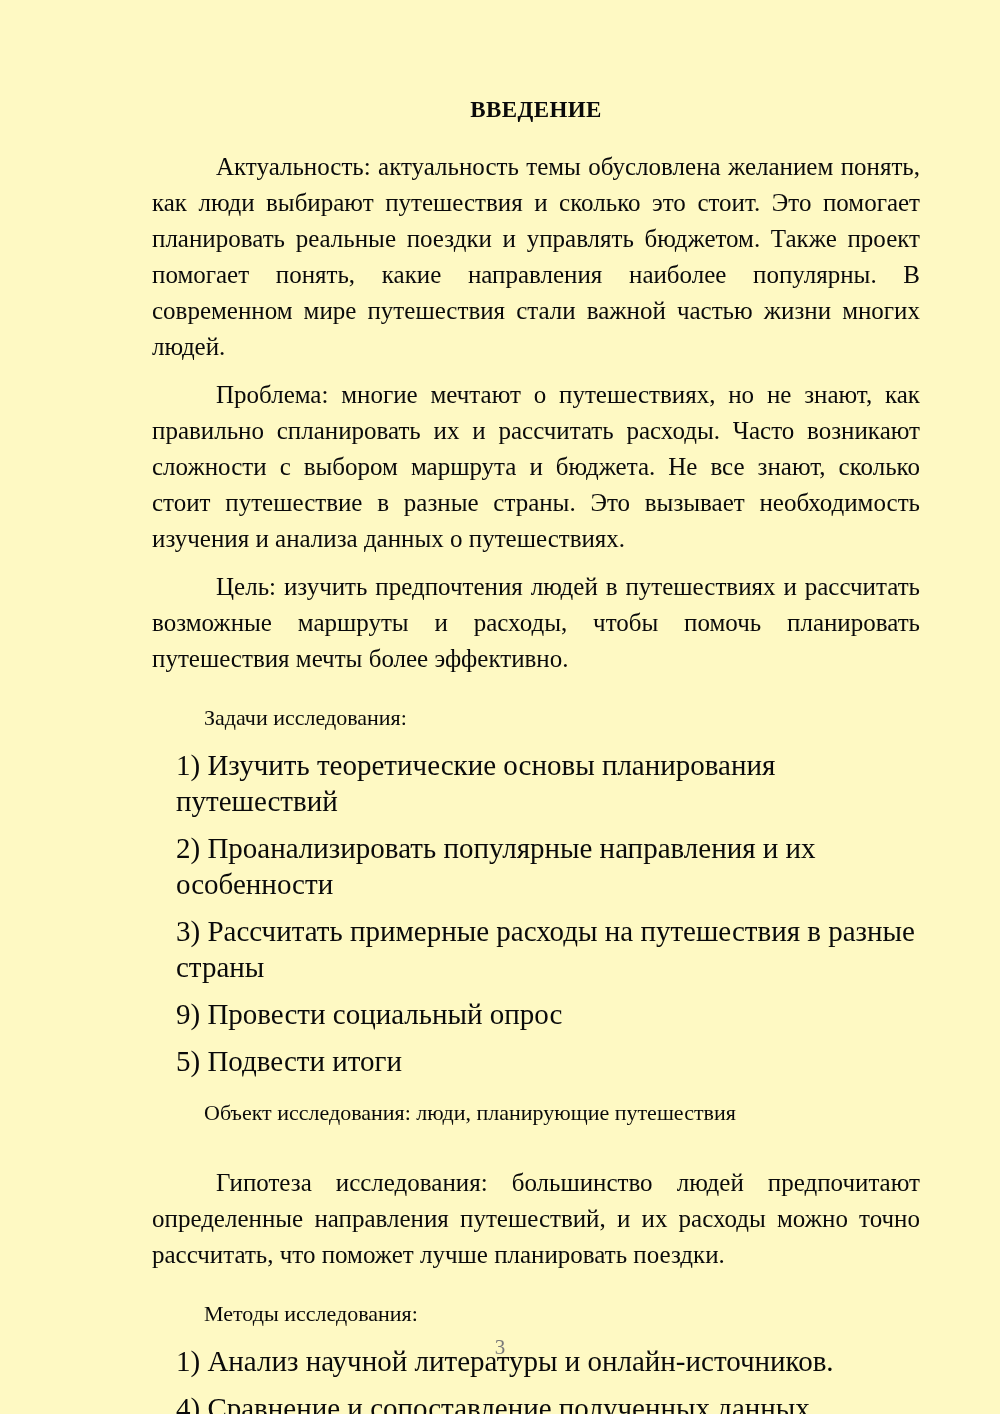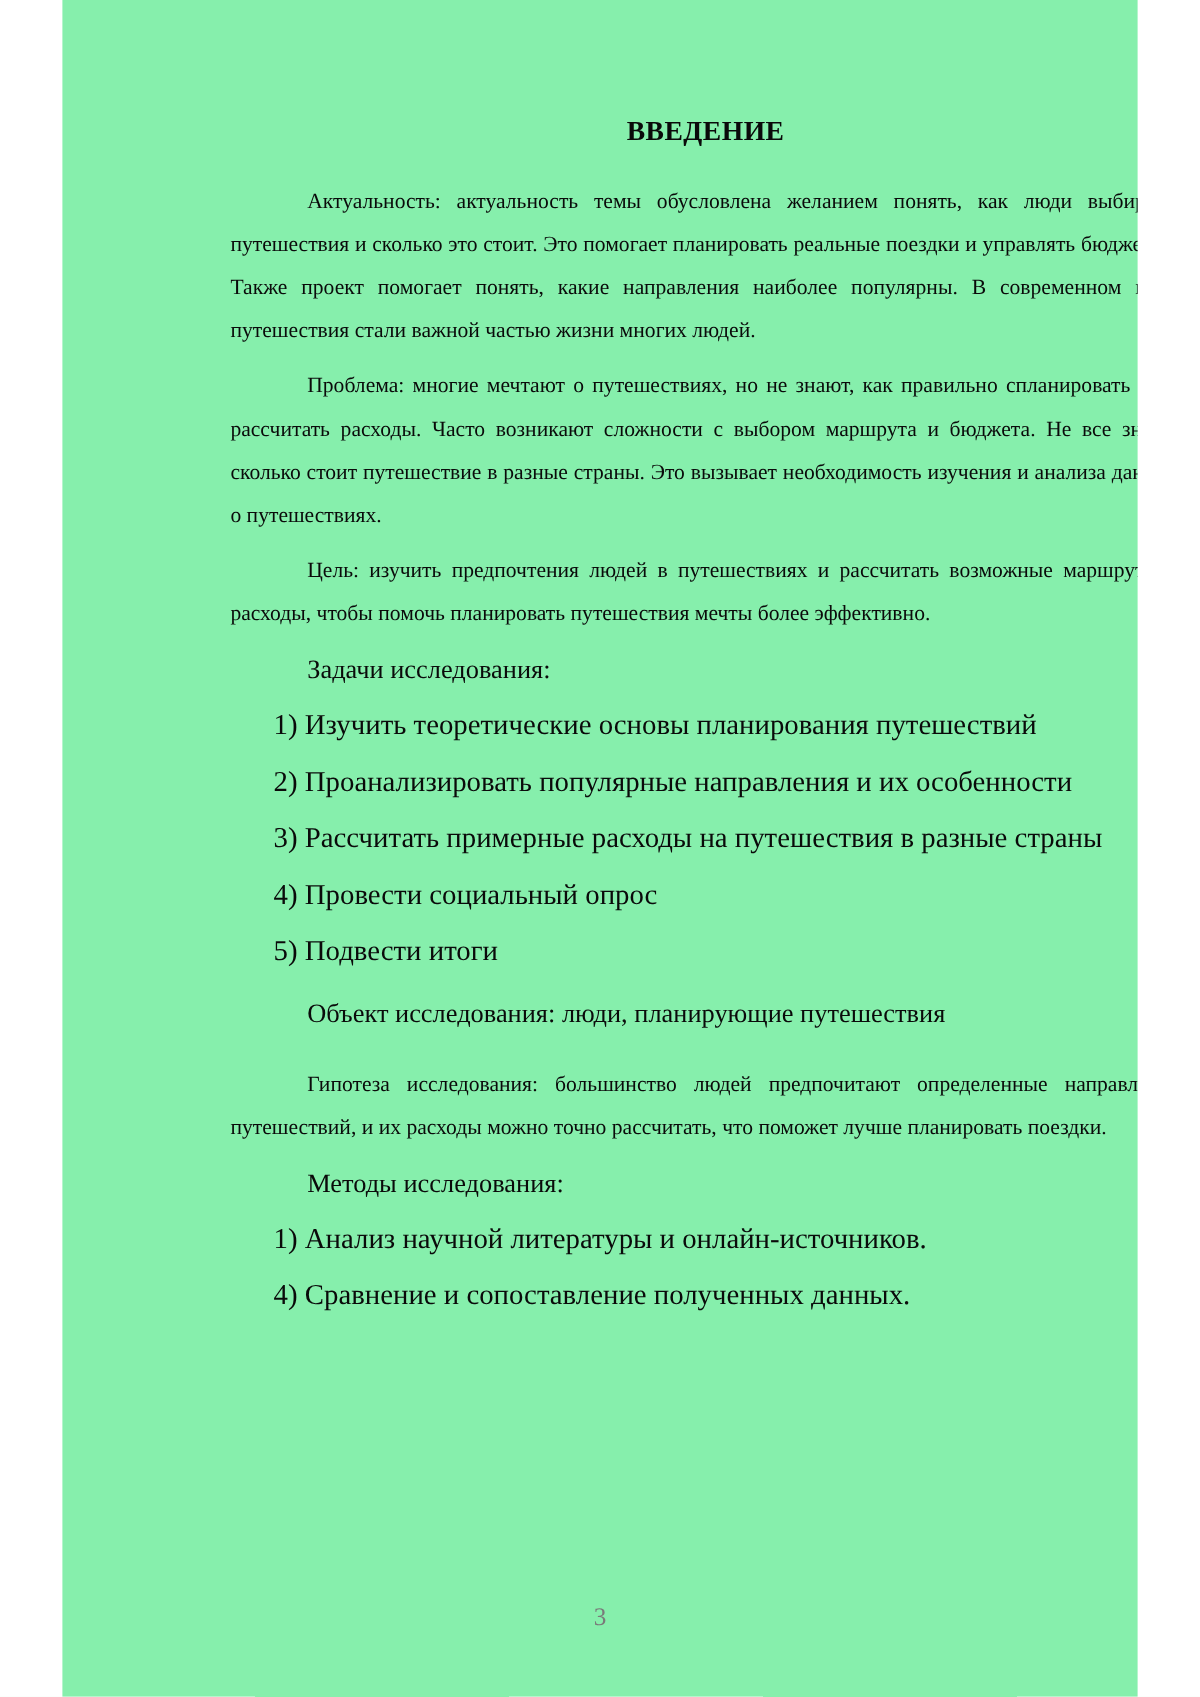--- a/index.html
+++ b/index.html
@@ -9,24 +9,24 @@
     background: #ffffff;
   }
 
   body {
     font-family: "Liberation Serif", "DejaVu Serif", serif;
     color: #0a0a0a;
   }
 
   #page {
     position: relative;
-    width: 896px;
+    width: 1000px;
     height: 1414px;
     margin: 0 auto;
-    background: #86efac;
+    background: #fef9c3;
     box-sizing: border-box;
     overflow: hidden;
   }
 
   #content {
     position: absolute;
     left: 140px;
     top: 0;
     width: 792px;
   }
@@ -35,25 +35,25 @@
     font-size: 23px;
     font-weight: bold;
     text-align: center;
     letter-spacing: 0.4px;
     margin: 0;
     padding-top: 93px;
     line-height: 1.5;
   }
 
   .para {
-    font-size: 18px;
+    font-size: 25px;
     line-height: 36px;
     text-align: justify;
     text-justify: inter-word;
-    margin: 0;
+    margin: 12px;
     text-indent: 64px;
     hyphens: none;
   }
 
   .para-first {
     margin-top: 21px;
   }
 
   .para-gap {
     margin-top: 10px;
@@ -68,21 +68,21 @@
     padding-left: 64px;
   }
 
   .list {
     list-style: none;
     margin: 0;
     padding: 0;
   }
 
   .list-item {
-    font-size: 24px;
+    font-size: 29px;
     line-height: 36px;
     text-align: left;
     padding-left: 36px;
     margin: 0;
     margin-top: 11px;
   }
 
   .list-item:first-child {
     margin-top: 11px;
   }
@@ -117,21 +117,21 @@
     <p class="para para-gap">Цель: изучить предпочтения людей в путешествиях и рассчитать возможные маршруты и расходы, чтобы помочь планировать путешествия мечты более эффективно.</p>
 
     <div class="spacer-sm"></div>
 
     <p class="line-indent">Задачи исследования:</p>
 
     <ul class="list">
       <li class="list-item">1) Изучить теоретические основы планирования путешествий</li>
       <li class="list-item">2) Проанализировать популярные направления и их особенности</li>
       <li class="list-item">3) Рассчитать примерные расходы на путешествия в разные страны</li>
-      <li class="list-item">4) Провести социальный опрос</li>
+      <li class="list-item">9) Провести социальный опрос</li>
       <li class="list-item">5) Подвести итоги</li>
     </ul>
 
     <div class="spacer-md"></div>
 
     <p class="line-indent">Объект исследования: люди, планирующие путешествия</p>
 
     <div class="spacer-sm"></div>
 
 

